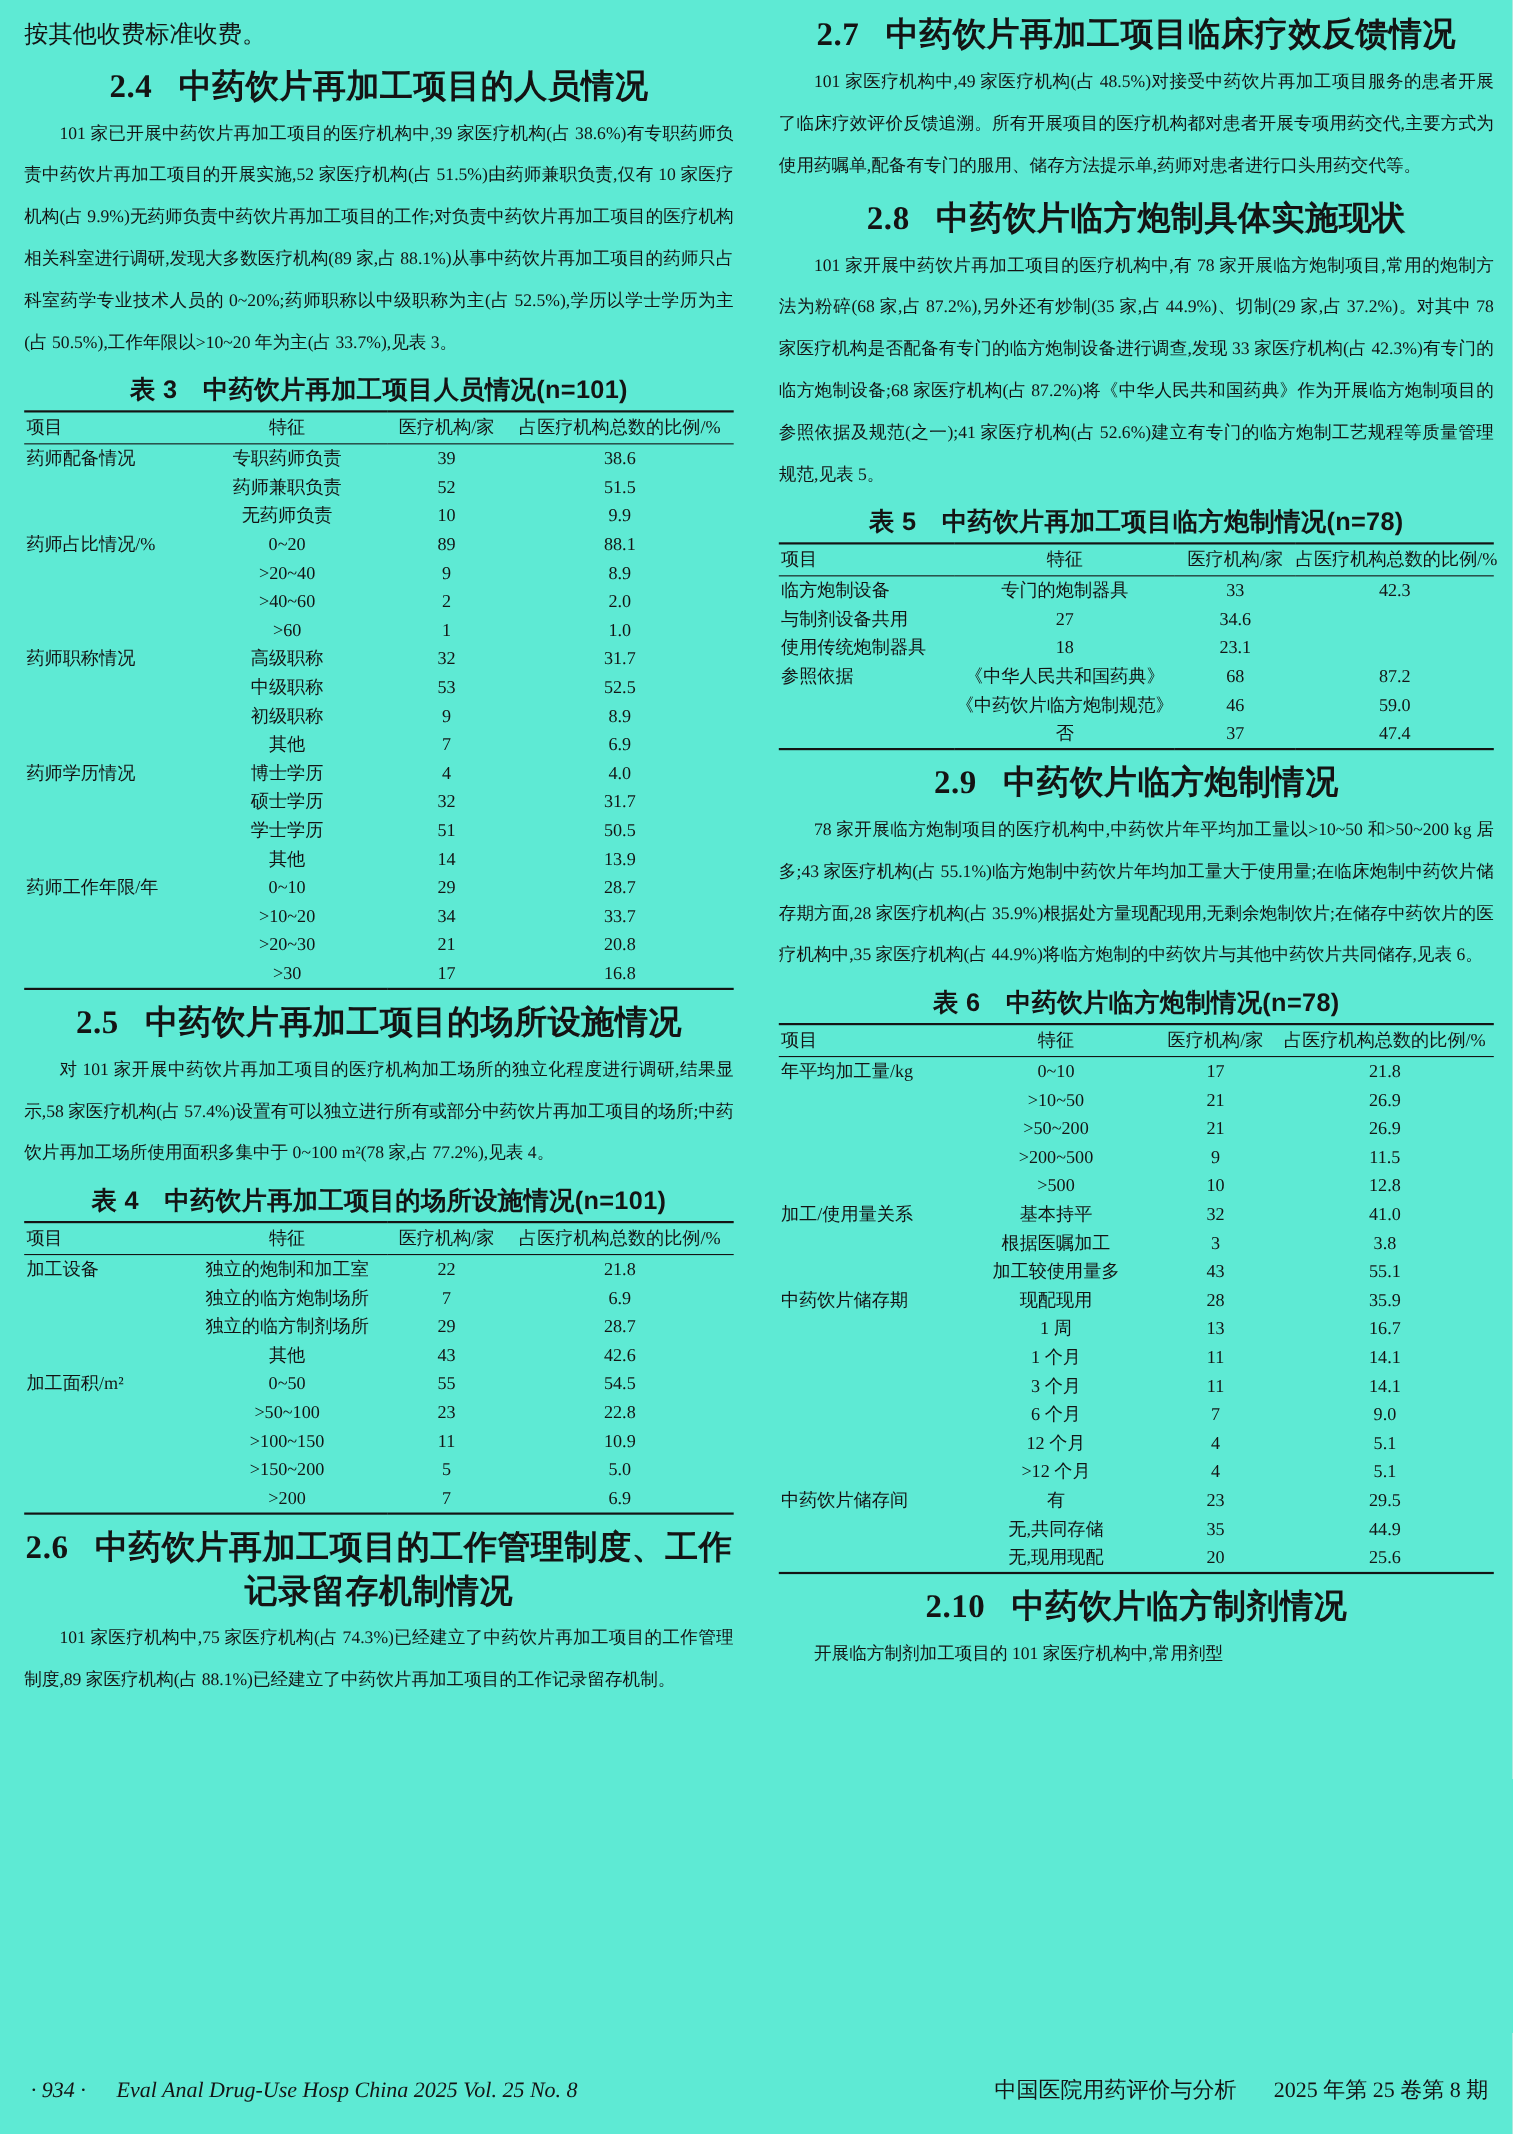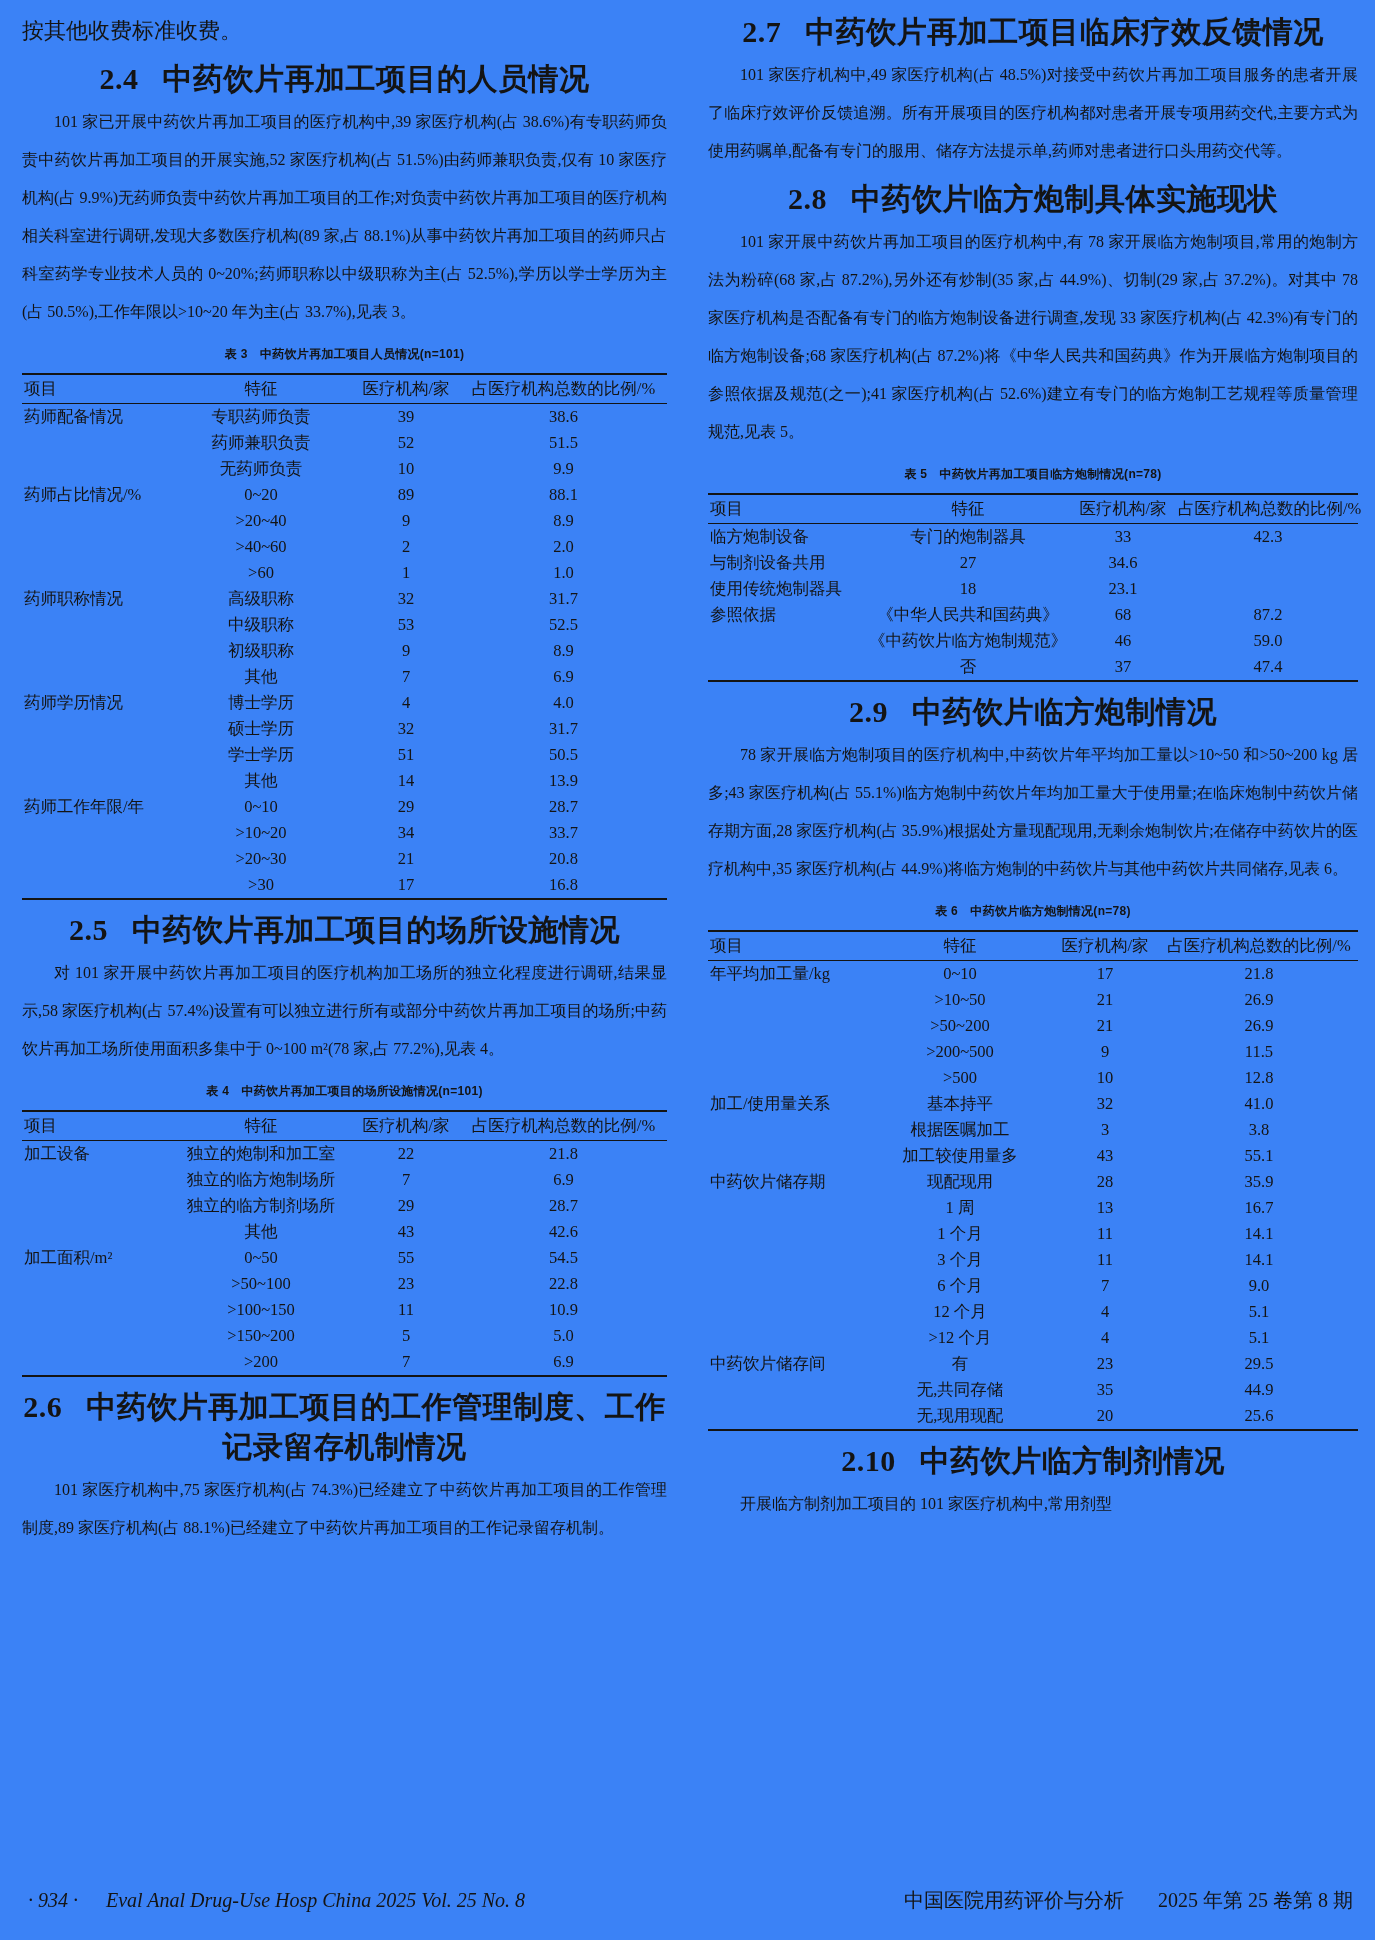--- a/index.html
+++ b/index.html
@@ -2,21 +2,21 @@
 <html lang="zh"><head>
 <meta charset="utf-8">
 <style>
   * { margin: 0; padding: 0; box-sizing: border-box; }
   html, body { background: #e8e8e8; }
   .page {
     position: relative;
     width: 1375px;
     height: 1940px;
     margin: 0 auto;
-    background: #3b82f6;
+    background: #5eead4;
     color: #141414;
     font-family: "Liberation Serif", "DejaVu Serif", serif;
     overflow: hidden;
   }
   .col { position: absolute; top: 12px; }
   .col-left  { left: 22px;  width: 645px; }
   .col-right { left: 708px; width: 650px; }
 
   .carryover {
     font-size: 22px;
@@ -38,21 +38,21 @@
     margin: 9px 0 4px 0;
     text-align: center;
     letter-spacing: 0.5px;
   }
   .sec-num { display: inline-block; margin-right: 24px; font-family: "Liberation Serif", serif; font-weight: 700; }
 
   .tbl { margin: 8px 0 10px 0; }
   .tbl-caption {
     font-family: "Liberation Sans", "DejaVu Sans", sans-serif;
     font-weight: 700;
-    font-size: 12px;
+    font-size: 23px;
     line-height: 30px;
     text-align: center;
     margin-bottom: 4px;
     letter-spacing: 0.3px;
   }
   table.data-table {
     border-collapse: collapse;
     table-layout: fixed;
     width: 100%;
     border-top: 2.5px solid #141414;

